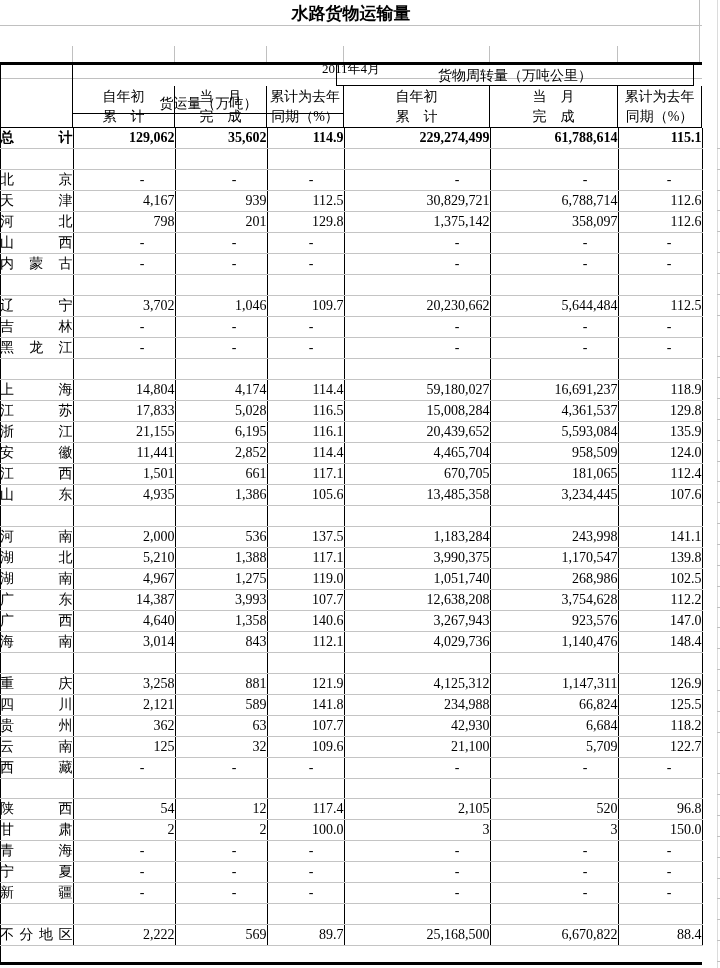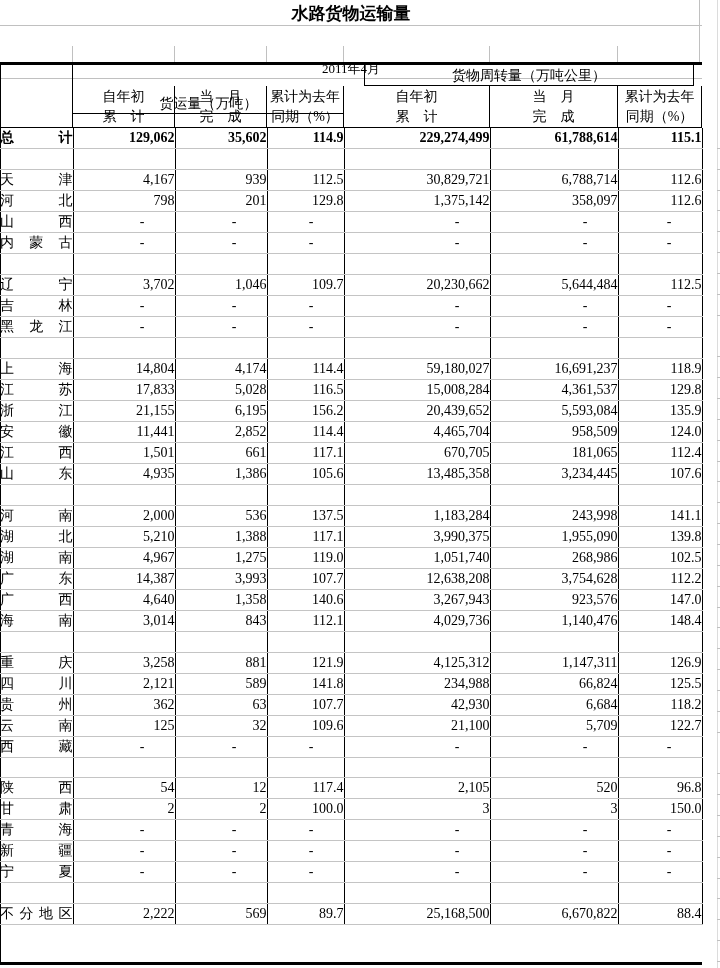--- a/index.html
+++ b/index.html
@@ -19,21 +19,21 @@
   .thick-top { position: absolute; top: 62px; left: 0; width: 702px; height: 3px; background: #000; }
   .left-border { position: absolute; top: 65px; left: 0; width: 1px; height: 897px; background: #000; }
 
   .thead { position: absolute; top: 65px; left: 0; width: 702px; height: 63px;
     border-bottom: 1px solid #000; font-size: 14px; }
   .h-region { position: absolute; left: 0; top: 0; width: 73px; height: 62px;
     border-right: 1px solid #000; }
   .h-group { position: absolute; top: 0; height: 21px; line-height: 21px;
     text-align: center; border-bottom: 1px solid #000; }
   .h-group.g1 { left: 73px; width: 271px; margin-top: 28px; }
-  .h-group.g2 { left: 364px; width: 330px; border-left: 1px solid #000; border-right: 1px solid #000; }
+  .h-group.g2 { left: 336px; width: 358px; border-left: 1px solid #000; border-right: 1px solid #000; }
   .h-sub { position: absolute; top: 21px; height: 41px; border-right: 1px solid #000;
     text-align: center; line-height: 20px; padding-top: 1px; overflow: hidden; white-space: nowrap; }
   .h-sub div { height: 20px; }
 
   table.data { position: absolute; top: 128px; left: 0; width: 702px;
     border-collapse: collapse; table-layout: fixed; }
   table.data td { height: 20.85px; border-right: 1px solid #000;
     border-bottom: 1px solid #c4c4c4; font-size: 14px; line-height: 20px;
     overflow: hidden; white-space: nowrap; padding: 0; }
   td.region { padding: 0 4px; text-align: justify; text-align-last: justify; }
@@ -121,20 +121,29 @@
         <tr>
           <td class="region"></td>
           <td class="num"></td>
           <td class="num"></td>
           <td class="num"></td>
           <td class="num"></td>
           <td class="num"></td>
           <td class="num"></td>
         </tr>
         <tr>
+          <td class="region">北京</td>
+          <td class="num dash">-</td>
+          <td class="num dash">-</td>
+          <td class="num dash">-</td>
+          <td class="num dash">-</td>
+          <td class="num dash">-</td>
+          <td class="num dash">-</td>
+        </tr>
+        <tr>
           <td class="region">天津</td>
           <td class="num">4,167</td>
           <td class="num">939</td>
           <td class="num">112.5</td>
           <td class="num">30,829,721</td>
           <td class="num">6,788,714</td>
           <td class="num">112.6</td>
         </tr>
         <tr>
           <td class="region">河北</td>
@@ -223,21 +232,21 @@
           <td class="num">5,028</td>
           <td class="num">116.5</td>
           <td class="num">15,008,284</td>
           <td class="num">4,361,537</td>
           <td class="num">129.8</td>
         </tr>
         <tr>
           <td class="region">浙江</td>
           <td class="num">21,155</td>
           <td class="num">6,195</td>
-          <td class="num">156.2</td>
+          <td class="num">116.1</td>
           <td class="num">20,439,652</td>
           <td class="num">5,593,084</td>
           <td class="num">135.9</td>
         </tr>
         <tr>
           <td class="region">安徽</td>
           <td class="num">11,441</td>
           <td class="num">2,852</td>
           <td class="num">114.4</td>
           <td class="num">4,465,704</td>
@@ -279,21 +288,21 @@
           <td class="num">1,183,284</td>
           <td class="num">243,998</td>
           <td class="num">141.1</td>
         </tr>
         <tr>
           <td class="region">湖北</td>
           <td class="num">5,210</td>
           <td class="num">1,388</td>
           <td class="num">117.1</td>
           <td class="num">3,990,375</td>
-          <td class="num">1,955,090</td>
+          <td class="num">1,170,547</td>
           <td class="num">139.8</td>
         </tr>
         <tr>
           <td class="region">湖南</td>
           <td class="num">4,967</td>
           <td class="num">1,275</td>
           <td class="num">119.0</td>
           <td class="num">1,051,740</td>
           <td class="num">268,986</td>
           <td class="num">102.5</td>
@@ -409,30 +418,30 @@
         <tr>
           <td class="region">青海</td>
           <td class="num dash">-</td>
           <td class="num dash">-</td>
           <td class="num dash">-</td>
           <td class="num dash">-</td>
           <td class="num dash">-</td>
           <td class="num dash">-</td>
         </tr>
         <tr>
+          <td class="region">宁夏</td>
+          <td class="num dash">-</td>
+          <td class="num dash">-</td>
+          <td class="num dash">-</td>
+          <td class="num dash">-</td>
+          <td class="num dash">-</td>
+          <td class="num dash">-</td>
+        </tr>
+        <tr>
           <td class="region">新疆</td>
-          <td class="num dash">-</td>
-          <td class="num dash">-</td>
-          <td class="num dash">-</td>
-          <td class="num dash">-</td>
-          <td class="num dash">-</td>
-          <td class="num dash">-</td>
-        </tr>
-        <tr>
-          <td class="region">宁夏</td>
           <td class="num dash">-</td>
           <td class="num dash">-</td>
           <td class="num dash">-</td>
           <td class="num dash">-</td>
           <td class="num dash">-</td>
           <td class="num dash">-</td>
         </tr>
         <tr>
           <td class="region"></td>
           <td class="num"></td>

